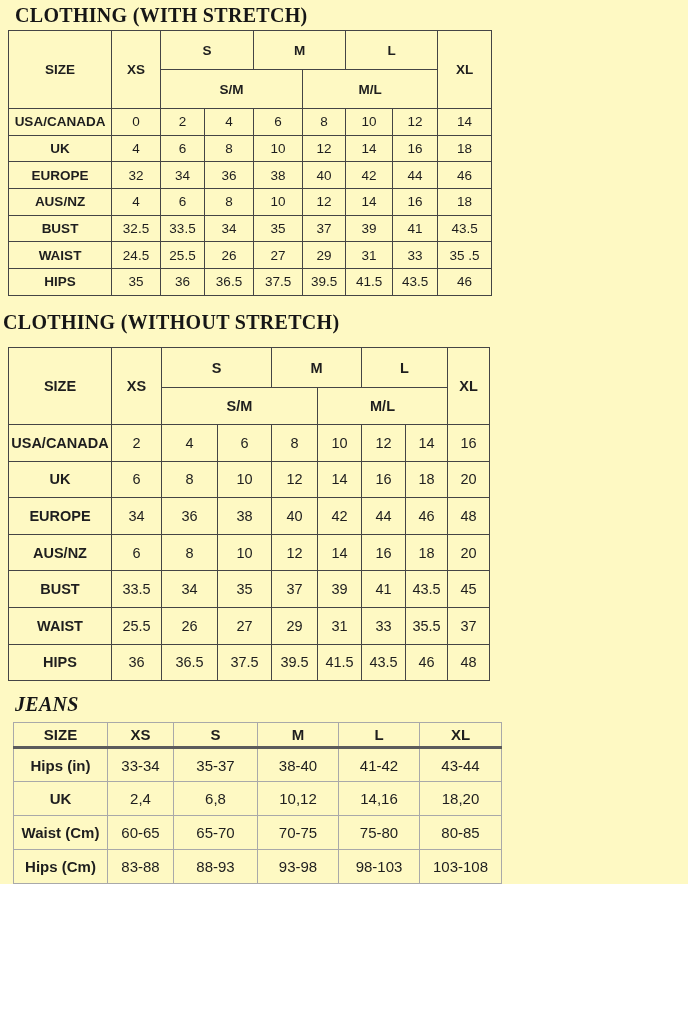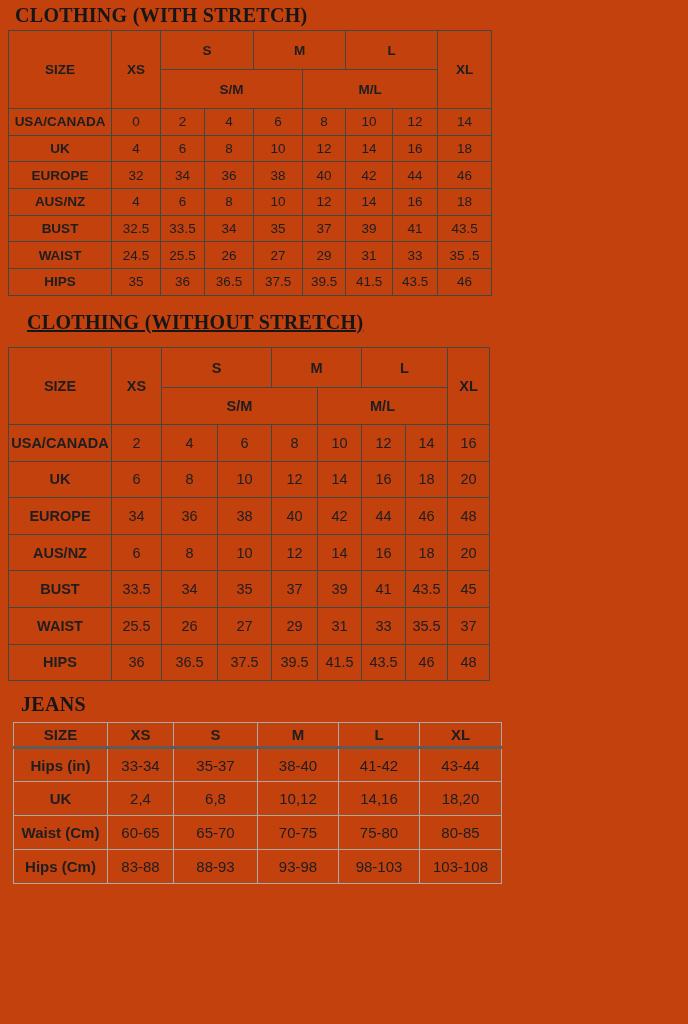--- a/index.html
+++ b/index.html
@@ -1,37 +1,37 @@
 <!DOCTYPE html>
 <html><head>
 <meta charset="utf-8">
 <style>
   html, body { margin: 0; padding: 0; background: #ffffff; }
   .page {
     position: relative;
     width: 688px;
-    height: 1024px;
-    background: #c2410c;
+    height: 884px;
+    background: #fef9c3;
     overflow: hidden;
     font-family: "Liberation Sans", sans-serif;
   }
   .title {
     position: absolute;
     margin: 0;
     font-family: "Liberation Serif", "DejaVu Serif", serif;
     font-weight: 600;
     font-size: 20px;
     line-height: 24px;
     color: #161616;
     letter-spacing: 0.3px;
     white-space: nowrap;
   }
   #title-stretch   { left: 15px; top: 3px; }
-  #title-nostretch { left: 27px; top: 310px; text-decoration: underline; }
-  #title-jeans     { left: 21px; top: 692px; }
+  #title-nostretch { left: 3px; top: 310px; }
+  #title-jeans     { left: 15px; top: 692px; font-style: italic; }
 
   
   table.grid {
     position: absolute;
     border-collapse: collapse;
     table-layout: fixed;
     color: #1e1e1e;
   }
   .grid th, .grid td {
     border: 1.6px solid #454545;

